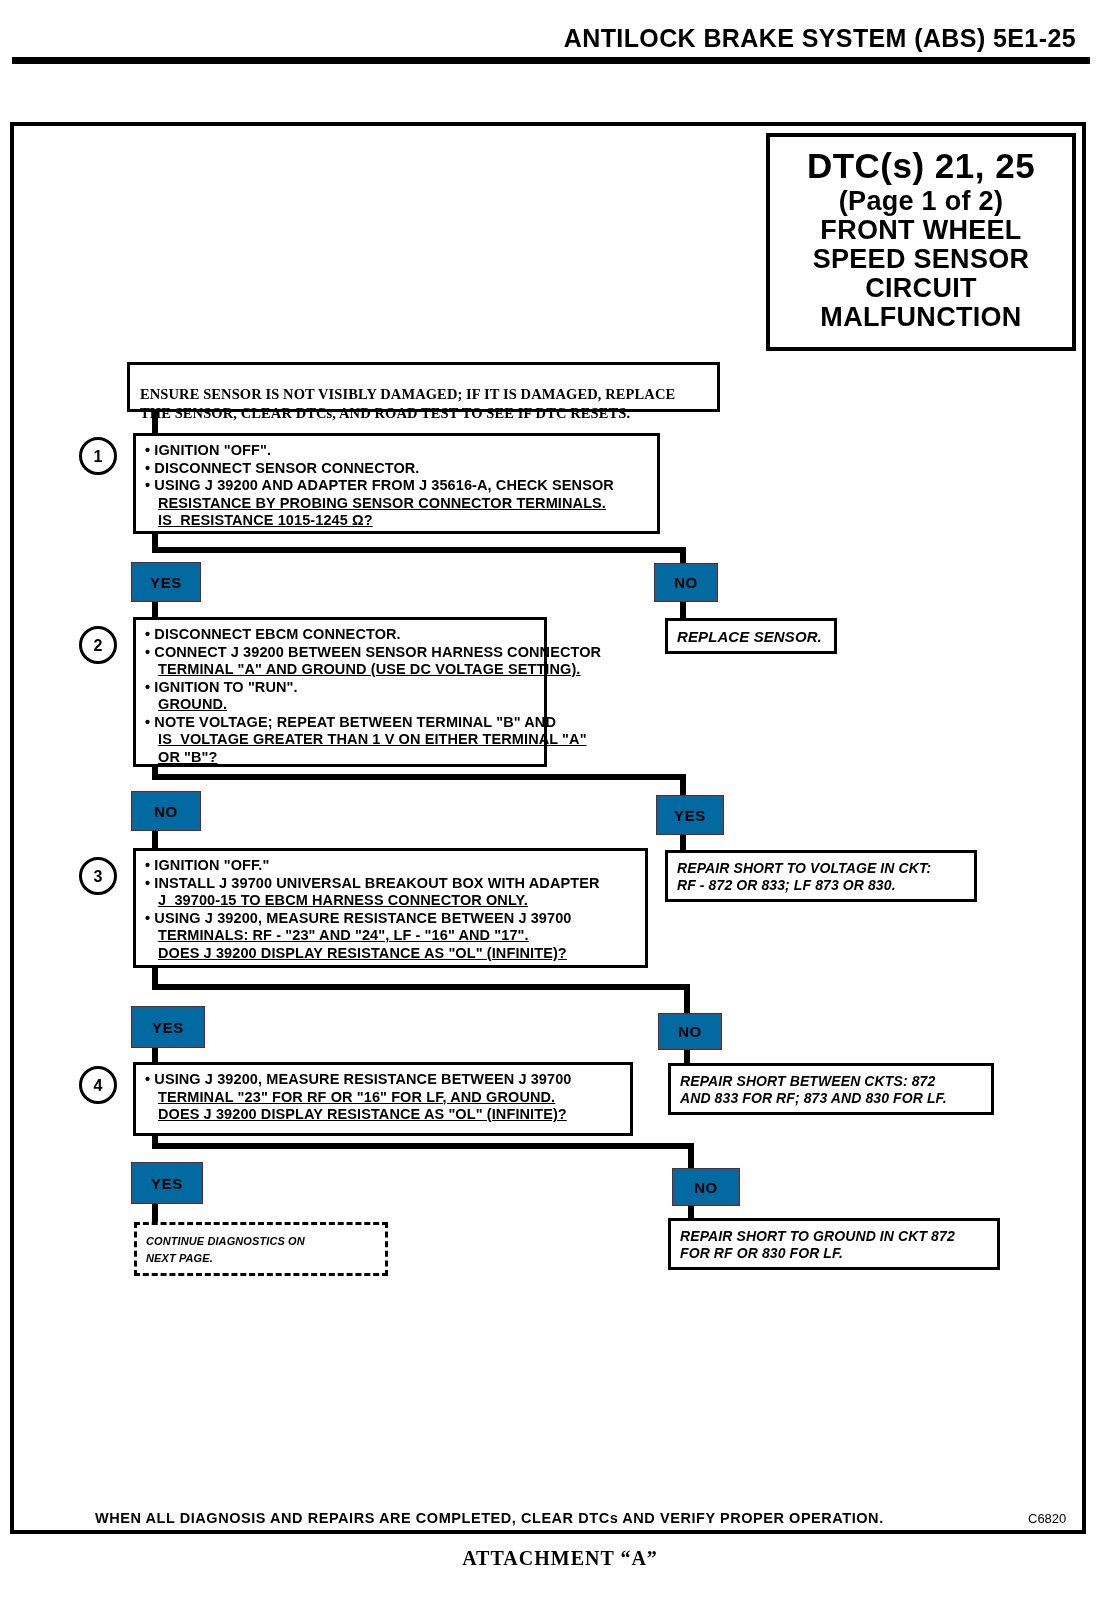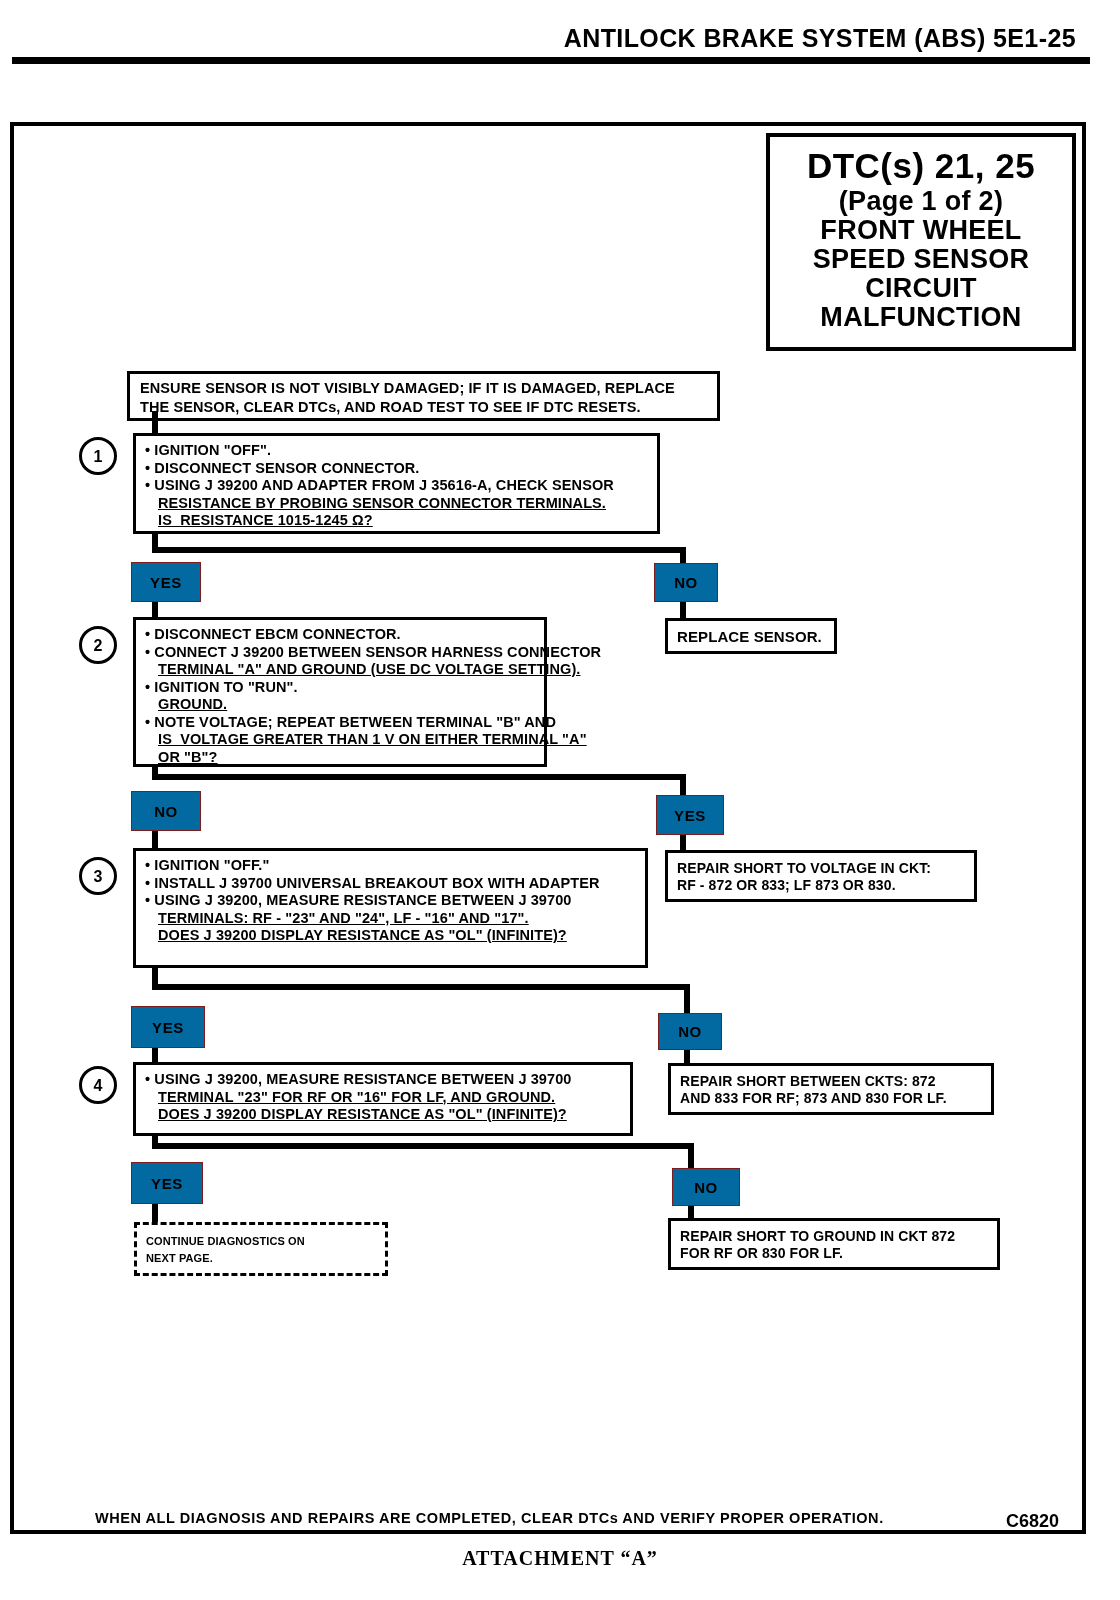--- a/index.html
+++ b/index.html
@@ -14,21 +14,21 @@
   
   .page-border{left:10px;top:122px;width:1076px;height:1412px;border:4px solid #000;background:#fff;}
   
   .dtc-box{left:766px;top:133px;width:310px;height:218px;border:4px solid #000;text-align:center;padding-top:8px;background:#fff;}
   .dtc-main{font-size:35px;font-weight:700;line-height:42px;letter-spacing:.5px;}
   .dtc-line{font-size:27px;font-weight:700;line-height:29px;letter-spacing:.3px;}
   
   .node{border:3px solid #000;background:#fff;padding:6px 9px;font-weight:700;font-size:14.5px;}
   .node .ln{white-space:pre;line-height:17.5px;letter-spacing:.1px;}
   .node .ln.wrap{padding-left:13px;text-decoration:underline;}
-  .intro{left:127px;top:371px;width:593px;height:50px;padding:5px 10px;}
+  .intro{left:127px;top:362px;width:593px;height:50px;padding:20px 10px;font-family:Liberation Serif, serif;}
   .intro .ln{line-height:19px;}
   .step1{left:133px;top:433px;width:527px;height:101px;}
   .step2{left:133px;top:617px;width:414px;height:150px;}
   .step3{left:133px;top:848px;width:515px;height:120px;}
   .step4{left:133px;top:1062px;width:500px;height:74px;}
   
   .circle{width:38px;height:38px;border:3px solid #000;border-radius:50%;text-align:center;
           line-height:33px;font-size:16px;font-weight:700;background:#fff;}
   .c1{left:79px;top:437px;} .c2{left:79px;top:626px;} .c3{left:79px;top:857px;} .c4{left:79px;top:1066px;}
   
@@ -37,31 +37,31 @@
   .yes1{left:131px;top:562px;width:70px;height:40px;}
   .no1 {left:654px;top:563px;width:64px;height:39px;}
   .no2 {left:131px;top:791px;width:70px;height:40px;}
   .yes2{left:656px;top:795px;width:68px;height:40px;}
   .yes3{left:131px;top:1006px;width:74px;height:42px;}
   .no3 {left:658px;top:1013px;width:64px;height:37px;}
   .yes4{left:131px;top:1162px;width:72px;height:42px;}
   .no4 {left:672px;top:1168px;width:68px;height:38px;}
   
   .action{border:3px solid #000;background:#fff;padding:5px 9px;font-weight:700;font-size:14px;}
-  .action .ln{white-space:pre;line-height:17px;letter-spacing:.1px;}
+  .action .ln{white-space:pre;line-height:17px;letter-spacing:.1px;font-style:italic;}
   .replace{left:665px;top:618px;width:172px;height:36px;padding-top:7px;font-size:15px;}
   .voltage{left:665px;top:850px;width:312px;height:52px;padding-top:7px;}
   .ckts{left:668px;top:1063px;width:326px;height:52px;padding-top:7px;}
   .ground{left:668px;top:1218px;width:332px;height:52px;padding-top:7px;}
   .continue{left:134px;top:1222px;width:254px;height:54px;border:3px dashed #000;padding-top:8px;font-size:11px;}
   
   .wire{background:#000;}
   
   .foot-note{left:95px;top:1510px;font-size:14.5px;font-weight:700;letter-spacing:.55px;white-space:pre;}
-  .foot-code{left:1006px;top:1511px;font-size:18px;font-weight:700;}
+  .foot-code{left:1028px;top:1511px;font-size:13px;font-weight:400;}
   .attachment{top:1547px;left:0;width:1120px;text-align:center;
               font-family:"Liberation Serif", serif;font-weight:700;font-size:20px;letter-spacing:1px;}
 </style>
 </head>
 <body>
 
 <div class="abs hdr-title">ANTILOCK BRAKE SYSTEM (ABS) 5E1-25</div>
 <div class="abs hdr-rule"></div>
 
 <div class="abs page-border"></div>
@@ -124,20 +124,21 @@
     <div class="ln wrap">GROUND.</div>
     <div class="ln blt">• NOTE VOLTAGE; REPEAT BETWEEN TERMINAL "B" AND</div>
     <div class="ln wrap">IS  VOLTAGE GREATER THAN 1 V ON EITHER TERMINAL "A"</div>
     <div class="ln wrap">OR "B"?</div>
   </div>
 
 <div class="abs circle c3">3</div>
 <div class="abs node step3">
     <div class="ln blt">• IGNITION "OFF."</div>
     <div class="ln blt">• INSTALL J 39700 UNIVERSAL BREAKOUT BOX WITH ADAPTER</div>
+    <div class="ln wrap">J  39700-15 TO EBCM HARNESS CONNECTOR ONLY.</div>
     <div class="ln blt">• USING J 39200, MEASURE RESISTANCE BETWEEN J 39700</div>
     <div class="ln wrap">TERMINALS: RF - "23" AND "24", LF - "16" AND "17".</div>
     <div class="ln wrap">DOES J 39200 DISPLAY RESISTANCE AS "OL" (INFINITE)?</div>
   </div>
 
 <div class="abs circle c4">4</div>
 <div class="abs node step4">
     <div class="ln blt">• USING J 39200, MEASURE RESISTANCE BETWEEN J 39700</div>
     <div class="ln wrap">TERMINAL "23" FOR RF OR "16" FOR LF, AND GROUND.</div>
     <div class="ln wrap">DOES J 39200 DISPLAY RESISTANCE AS "OL" (INFINITE)?</div>

